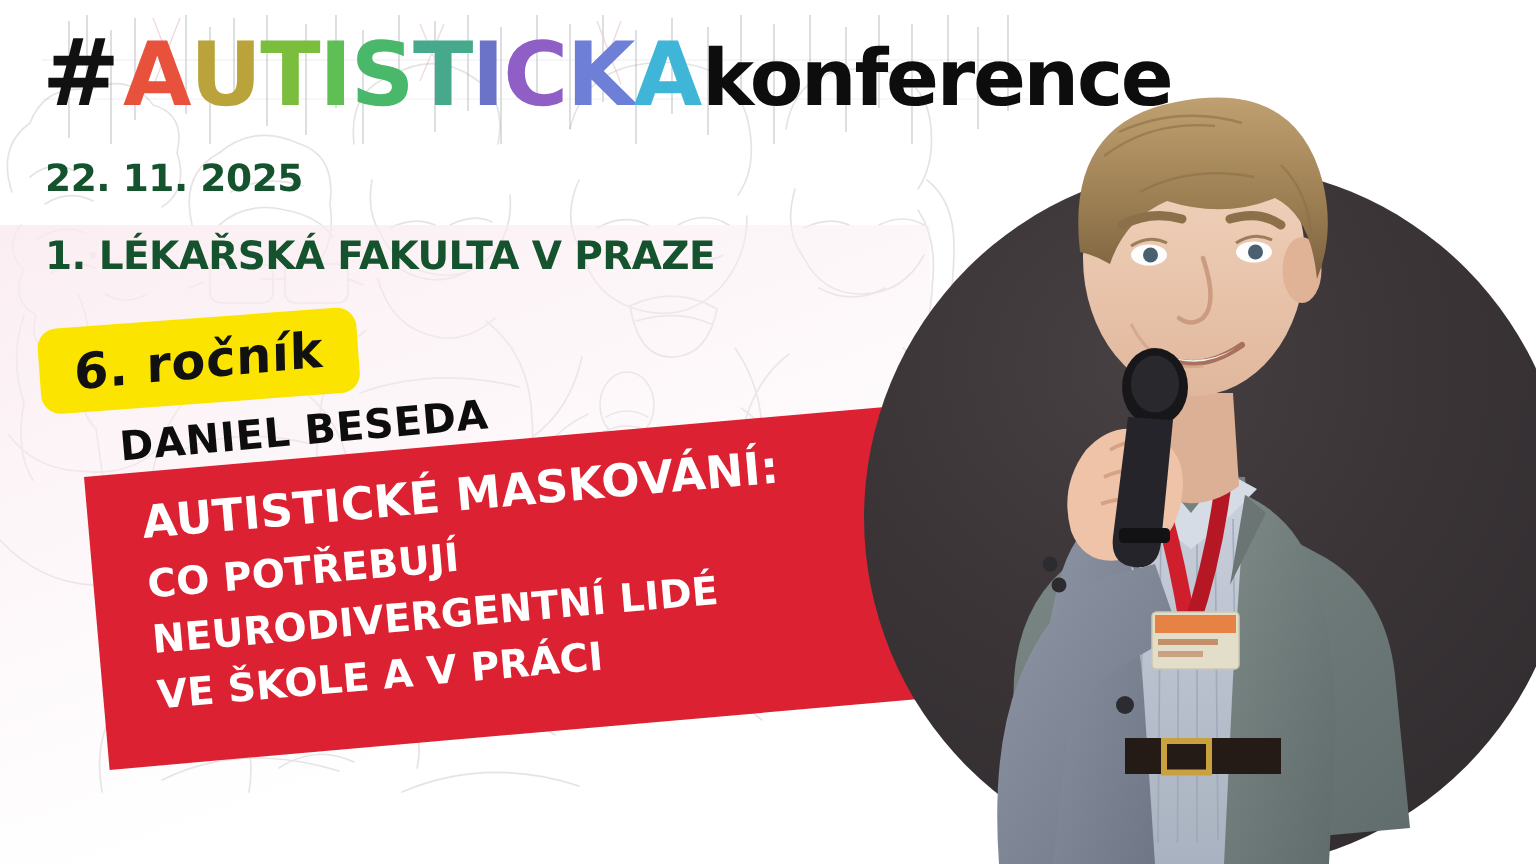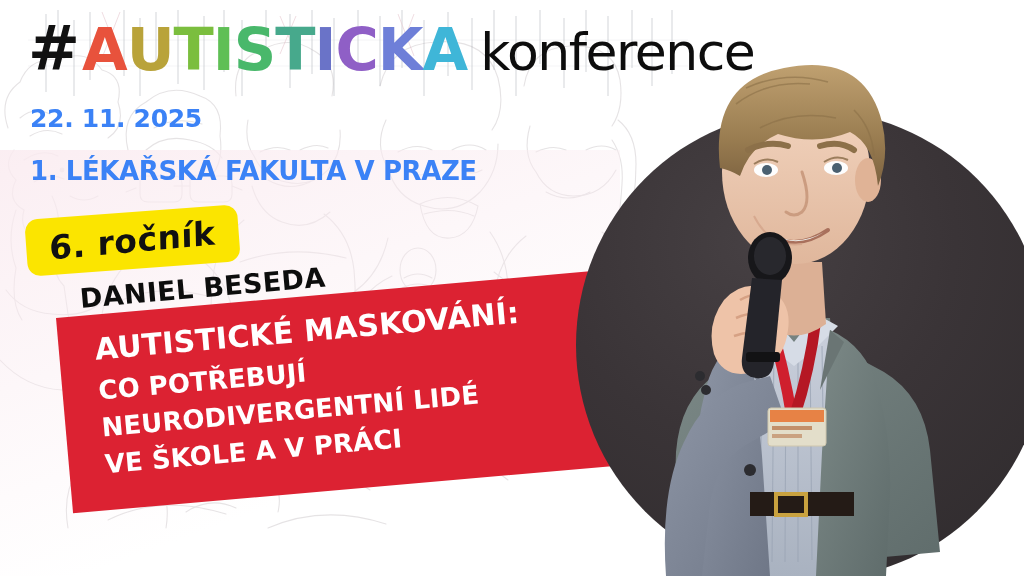--- a/index.html
+++ b/index.html
@@ -55,39 +55,39 @@
     font-weight: 700;
     letter-spacing: -1px;
     line-height: 1;
     margin-left: 4px;
     display: flex;
   }
   .logo-main span { display: inline-block; }
   .logo-konference {
     font-family: "DejaVu Sans", sans-serif;
     font-size: 52px;
-    font-weight: 400;
+    font-weight: 700;
     color: #0d0d0d;
     letter-spacing: -1.5px;
     line-height: 1;
-    margin-left: 13px;
+    margin-left: 1px;
   }
   .logo-ticks {
     position: absolute;
     left: 28px; top: 10px;
     width: 660px; height: 86px;
     pointer-events: none;
     opacity: .55;
   }
 
   
   .info-block {
     position: absolute;
     left: 30px; top: 104px;
-    color: #3b82f6;
+    color: #14532d;
   }
   .info-date {
     font-family: "DejaVu Sans", sans-serif;
     font-size: 25px;
     font-weight: 700;
     letter-spacing: -0.3px;
     line-height: 1.22;
   }
   .info-venue {
     font-family: "DejaVu Sans", sans-serif;

